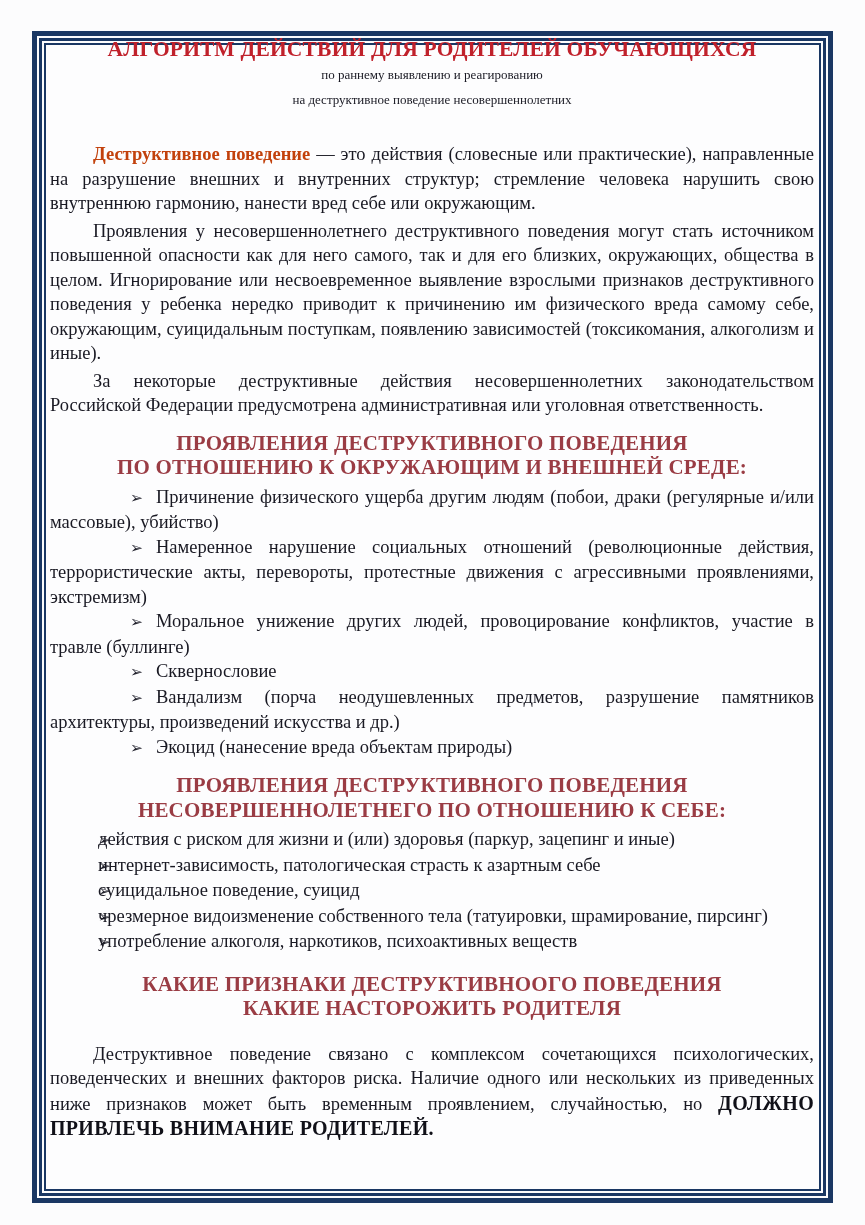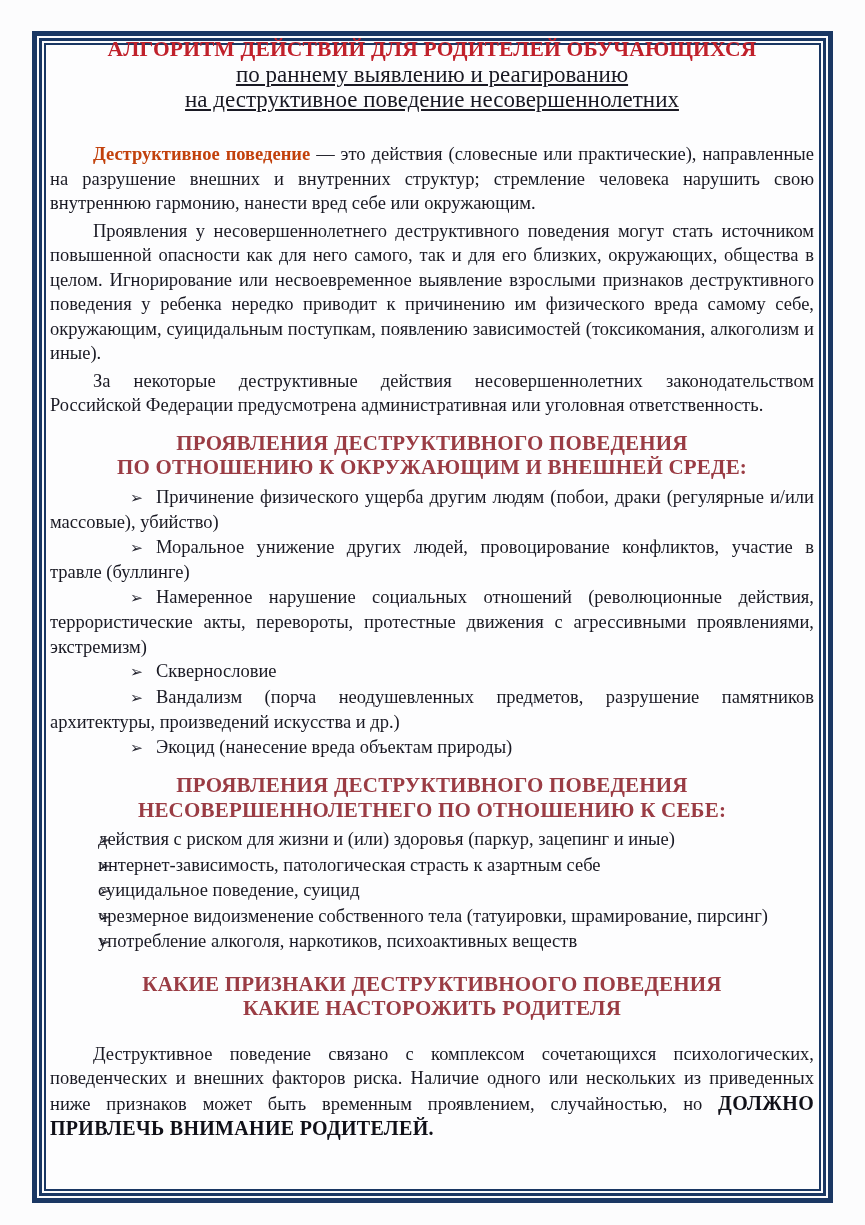--- a/index.html
+++ b/index.html
@@ -20,21 +20,21 @@
   .frame-inner {
     border:2px solid #1a3763; margin:2px;
     height:calc(100% - 4px); box-sizing:border-box; background:#fdfdfe;
   }
   .content { padding:0 5px 0 4px; }
 
   .doc-title {
     margin:-9px 0 0 0; text-align:center; font-weight:bold;
     font-size:21.5px; line-height:26px; color:#c0212b; letter-spacing:.2px;
   }
-  .subtitle { text-align:center; font-size:23px; line-height:25px; margin:0 0 30px 0;text-decoration:underline; }
+  .subtitle { text-align:center; font-size:13px; line-height:25px; margin:0 0 30px 0; }
   .subtitle div { margin:0; }
 
   p.body { margin:0 0 3px 0; font-size:18.5px; line-height:24.5px; text-align:justify; }
   .ind { text-indent:43px; }
   .term { font-weight:bold; color:#c2410c; }
 
   h2.sect {
     margin:13px 0 5px 0; text-align:center; font-weight:bold;
     font-size:21px; line-height:24.5px; color:#9a3c44; letter-spacing:.2px;
   }
@@ -68,22 +68,22 @@
           <p class="body ind"><span class="term">Деструктивное поведение</span><span> — это действия (словесные или практические), направленные на разрушение внешних и внутренних структур; стремление человека нарушить свою внутреннюю гармонию, нанести вред себе или окружающим.</span></p>
           <p class="body ind">Проявления у несовершеннолетнего деструктивного поведения могут стать источником повышенной опасности как для него самого, так и для его близких, окружающих, общества в целом. Игнорирование или несвоевременное выявление взрослыми признаков деструктивного поведения у ребенка нередко приводит к причинению им физического вреда самому себе, окружающим, суицидальным поступкам, появлению зависимостей (токсикомания, алкоголизм и иные).</p>
           <p class="body ind">За некоторые деструктивные действия несовершеннолетних законодательством Российской Федерации предусмотрена административная или уголовная ответственность.</p>
 
           <h2 class="sect">
             <span>ПРОЯВЛЕНИЯ ДЕСТРУКТИВНОГО ПОВЕДЕНИЯ</span><br>
             <span>ПО ОТНОШЕНИЮ К ОКРУЖАЮЩИМ И ВНЕШНЕЙ СРЕДЕ:</span>
           </h2>
 
           <p class="b1"><span class="m1">➢</span><span>Причинение физического ущерба другим людям (побои, драки (регулярные и/или массовые), убийство)</span></p>
+          <p class="b1"><span class="m1">➢</span><span>Намеренное нарушение социальных отношений (революционные действия, террористические акты, перевороты, протестные движения с агрессивными проявлениями, экстремизм)</span></p>
           <p class="b1"><span class="m1">➢</span><span>Моральное унижение других людей, провоцирование конфликтов, участие в травле (буллинге)</span></p>
-          <p class="b1"><span class="m1">➢</span><span>Намеренное нарушение социальных отношений (революционные действия, террористические акты, перевороты, протестные движения с агрессивными проявлениями, экстремизм)</span></p>
           <p class="b1"><span class="m1">➢</span><span>Сквернословие</span></p>
           <p class="b1"><span class="m1">➢</span><span>Вандализм (порча неодушевленных предметов, разрушение памятников архитектуры, произведений искусства и др.)</span></p>
           <p class="b1"><span class="m1">➢</span><span>Экоцид (нанесение вреда объектам природы)</span></p>
 
           <h2 class="sect">
             <span>ПРОЯВЛЕНИЯ ДЕСТРУКТИВНОГО ПОВЕДЕНИЯ</span><br>
             <span>НЕСОВЕРШЕННОЛЕТНЕГО ПО ОТНОШЕНИЮ К СЕБЕ:</span>
           </h2>
 
           <p class="b2"><span class="m2">➢</span><span>действия с риском для жизни и (или) здоровья (паркур, зацепинг и иные)</span></p>

